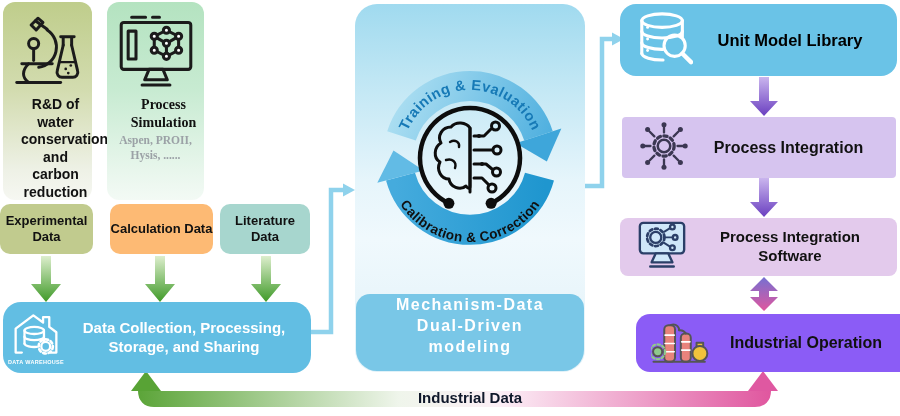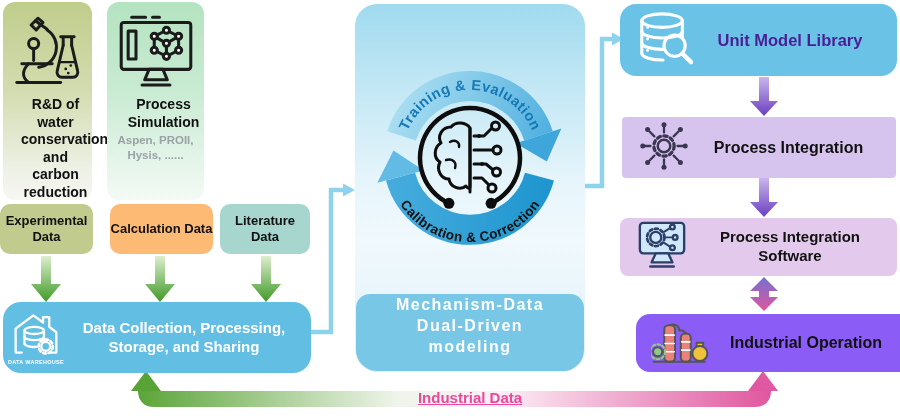--- a/index.html
+++ b/index.html
@@ -6,21 +6,21 @@
   html,body { background:#ffffff; }
   body { font-family:"Liberation Sans", sans-serif; }
   #stage { position:relative; width:900px; height:416px; background:#ffffff; overflow:hidden; }
 
   
   .src-panel { position:absolute; top:2px; height:198px; border-radius:12px; text-align:center; }
   .src-panel .icon-wrap { height:92px; display:flex; align-items:center; justify-content:center; padding-top:8px; }
   .src-title { font-weight:bold; font-size:14px; line-height:1.25; color:#111; padding:2px 2px 0 18px; }
   .src-sub { font-weight:bold; font-size:11.5px; line-height:1.3; color:#9ba1a6; padding-top:2px; }
   #panel-rd   { left:3px;  width:89px; background:linear-gradient(180deg,#bfcd8b 0%,#d3dcb0 45%,#eef1e6 85%,#f6f7f2 100%); }
-  #panel-sim  { left:107px; width:97px; background:linear-gradient(180deg,#b4e3c0 0%,#c8ebd2 45%,#e8f6ec 85%,#f3faf5 100%); }
+  #panel-sim  { left:107px; width:97px; background:linear-gradient(180deg,#b4e3c0 0%,#c8ebd2 45%,#e8f6ec 85%,#f3faf5 100%);font-family:Liberation Serif, serif; }
   #panel-lit  { left:218px; width:93px; background:linear-gradient(180deg,#9dd2c9 0%,#bbe0da 45%,#e4f2f0 85%,#f1f8f7 100%); }
 
   
   .data-box { position:absolute; top:204px; height:50px; border-radius:10px; display:flex; align-items:center; justify-content:center; font-weight:bold; font-size:13px; color:#111; text-align:center; line-height:1.2; }
   #box-exp { left:0;     width:93px;  background:#c1cb8e; }
   #box-cal { left:110px; width:103px; background:#fdba74; }
   #box-lit { left:220px; width:90px;  background:#a7d6ce; }
 
   
   #collection-box { position:absolute; left:3px; top:302px; width:308px; height:71px; background:#62bee3; border-radius:18px; display:flex; align-items:center; }
@@ -34,30 +34,30 @@
   #cycle-svg { position:absolute; left:0; top:36px; overflow:visible; }
   #model-band { position:absolute; left:1px; right:1px; bottom:1px; height:77px; background:#79c7e7;
     border-radius:14px 14px 21px 21px; display:flex; flex-direction:column; align-items:center; justify-content:flex-start; }
   #model-band div { color:#fff; font-weight:bold; font-size:16px; letter-spacing:1.5px; line-height:1.32; text-align:center; }
 
   
   .pipe-box { position:absolute; left:620px; width:277px; display:flex; align-items:center; }
   .pipe-box .p-icon { flex:0 0 auto; margin-left:15px; }
   .pipe-label { flex:1; text-align:center; font-weight:bold; color:#111; padding-right:10px; }
   #pipe-uml { top:4px;  height:72px; background:#6ac3e7; border-radius:16px; }
-  #pipe-uml .pipe-label { color:#4c1d95; font-size:16.5px; }
+  #pipe-uml .pipe-label { color:#000000; font-size:16.5px; }
   #pipe-pi  { top:117px; height:61px; background:#d6c4ef; border-radius:4px; left:622px; width:274px; }
   #pipe-pi .pipe-label { font-size:16px; }
   #pipe-pis { top:218px; height:58px; background:#e3caec; border-radius:8px; }
   #pipe-pis .pipe-label { font-size:15px; line-height:1.25; padding-left:4px; }
   #pipe-io  { top:314px; height:58px; background:#8b5cf6; border-radius:14px;margin-left:16px; }
   #pipe-io .pipe-label { font-size:16px; }
 
   
-  #industrial-data-label { position:absolute; left:390px; top:389px; width:160px; text-align:center; font-weight:bold; font-size:15px; color:#ec4899;text-decoration:underline; }
+  #industrial-data-label { position:absolute; left:390px; top:389px; width:160px; text-align:center; font-weight:bold; font-size:15px; color:#0f172a; }
 
   .connectors { position:absolute; left:0; top:0; }
 </style>
 </head>
 <body>
 
 <div id="stage">
 
   <svg class="connectors" width="900" height="416" viewBox="0 0 900 416">
     <defs>

